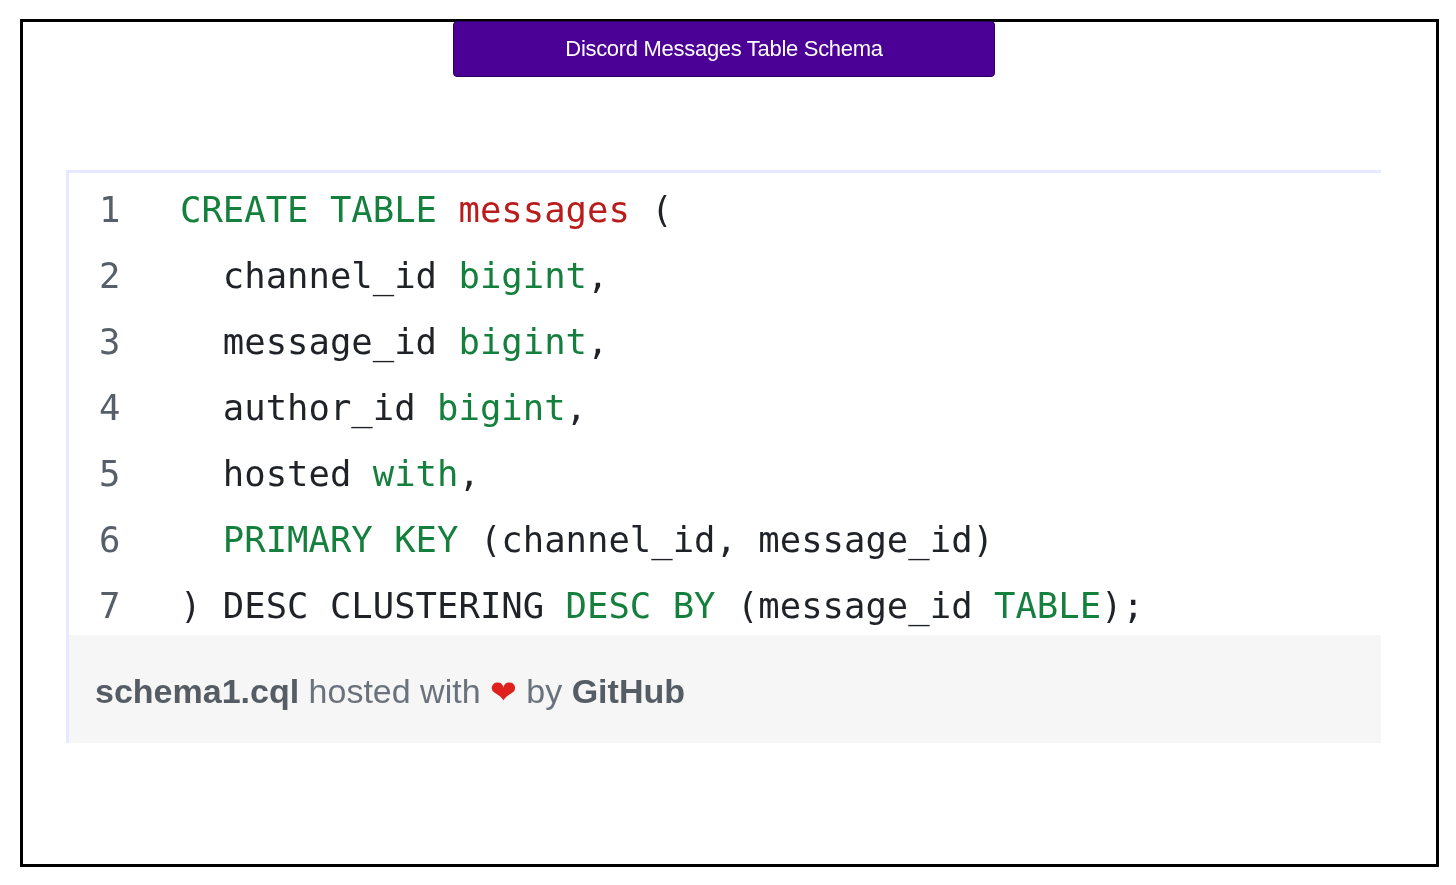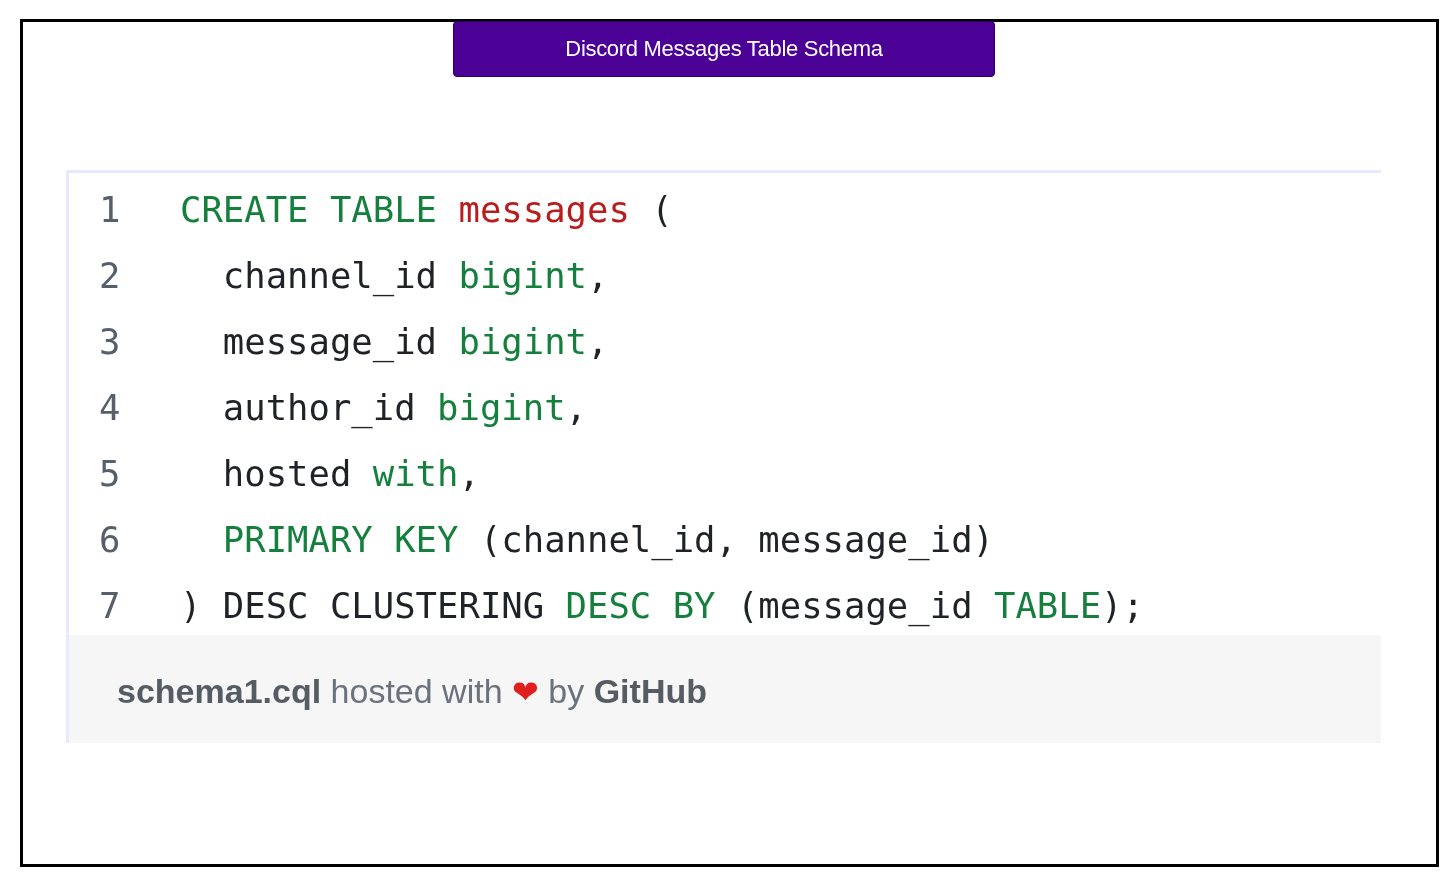--- a/index.html
+++ b/index.html
@@ -24,21 +24,21 @@
     font-family: "DejaVu Sans Mono", monospace; font-size: 35.6px;
   }
   .line { position: absolute; left: 0; height: 66px; line-height: 66px; white-space: pre; }
   .ln { position: absolute; left: 30px; width: 40px; color: #57606a; }
   .src { position: absolute; left: 111px; color: #1f2328; }
   .kw { color: #15803d; }
   .ent { color: #b91c1c; }
   .footer {
     position: absolute; left: 0; right: 0; top: 462px; bottom: 0;
     background: #f6f6f6; font-size: 34px; line-height: 112px;
-    padding-left: 48px; color: #6a737d;
+    padding-left: 26px; color: #6a737d;
   }
   .footer b { color: #555c63; }
   .heart { color: #e0201e; font-size: 32px; }
 </style>
 </head>
 <body>
 
 <div class="frame"></div>
 
 <div class="title-badge">Discord Messages Table Schema</div>

